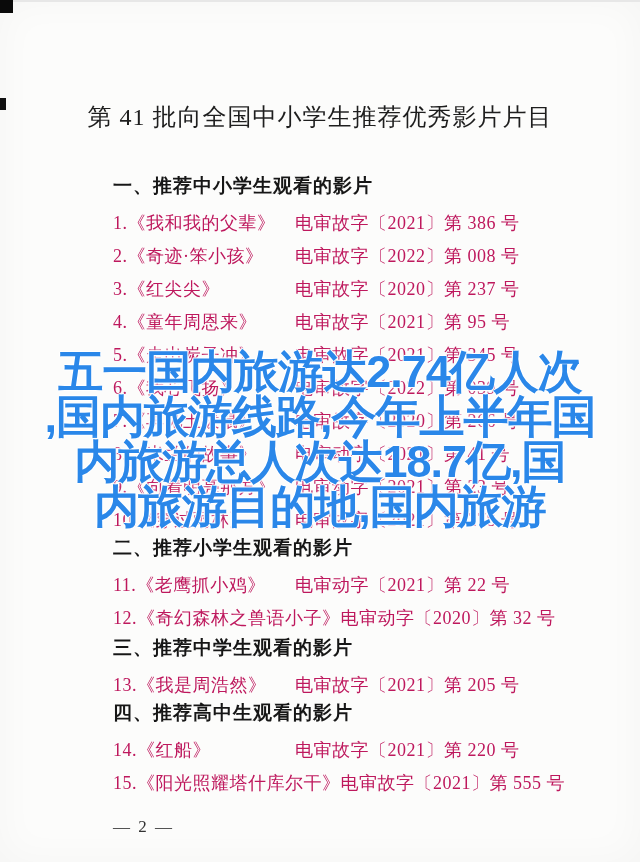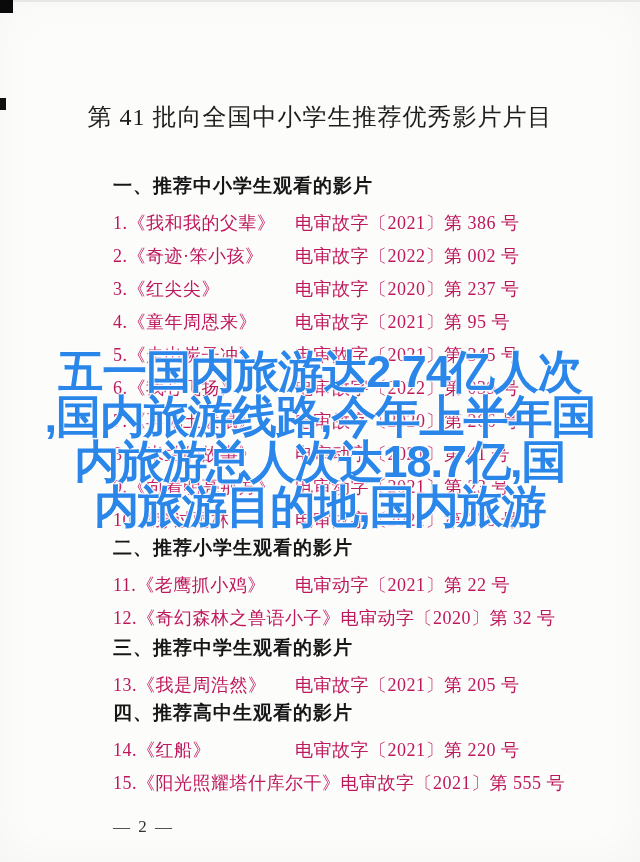--- a/index.html
+++ b/index.html
@@ -94,21 +94,21 @@
   <div class="content">
 
     <div class="sec-head first">一、推荐中小学生观看的影片</div>
     <div class="films">
         <div class="film-row">
           <span class="film-left">1.《我和我的父辈》</span>
           <span class="film-cert">电审故字〔2021〕第 386 号</span>
         </div>
         <div class="film-row">
           <span class="film-left">2.《奇迹·笨小孩》</span>
-          <span class="film-cert">电审故字〔2022〕第 002 号</span>
+          <span class="film-cert">电审故字〔2022〕第 008 号</span>
         </div>
         <div class="film-row">
           <span class="film-left">3.《红尖尖》</span>
           <span class="film-cert">电审故字〔2020〕第 237 号</span>
         </div>
         <div class="film-row">
           <span class="film-left">4.《童年周恩来》</span>
           <span class="film-cert">电审故字〔2021〕第 95 号</span>
         </div>
         <div class="film-row">

